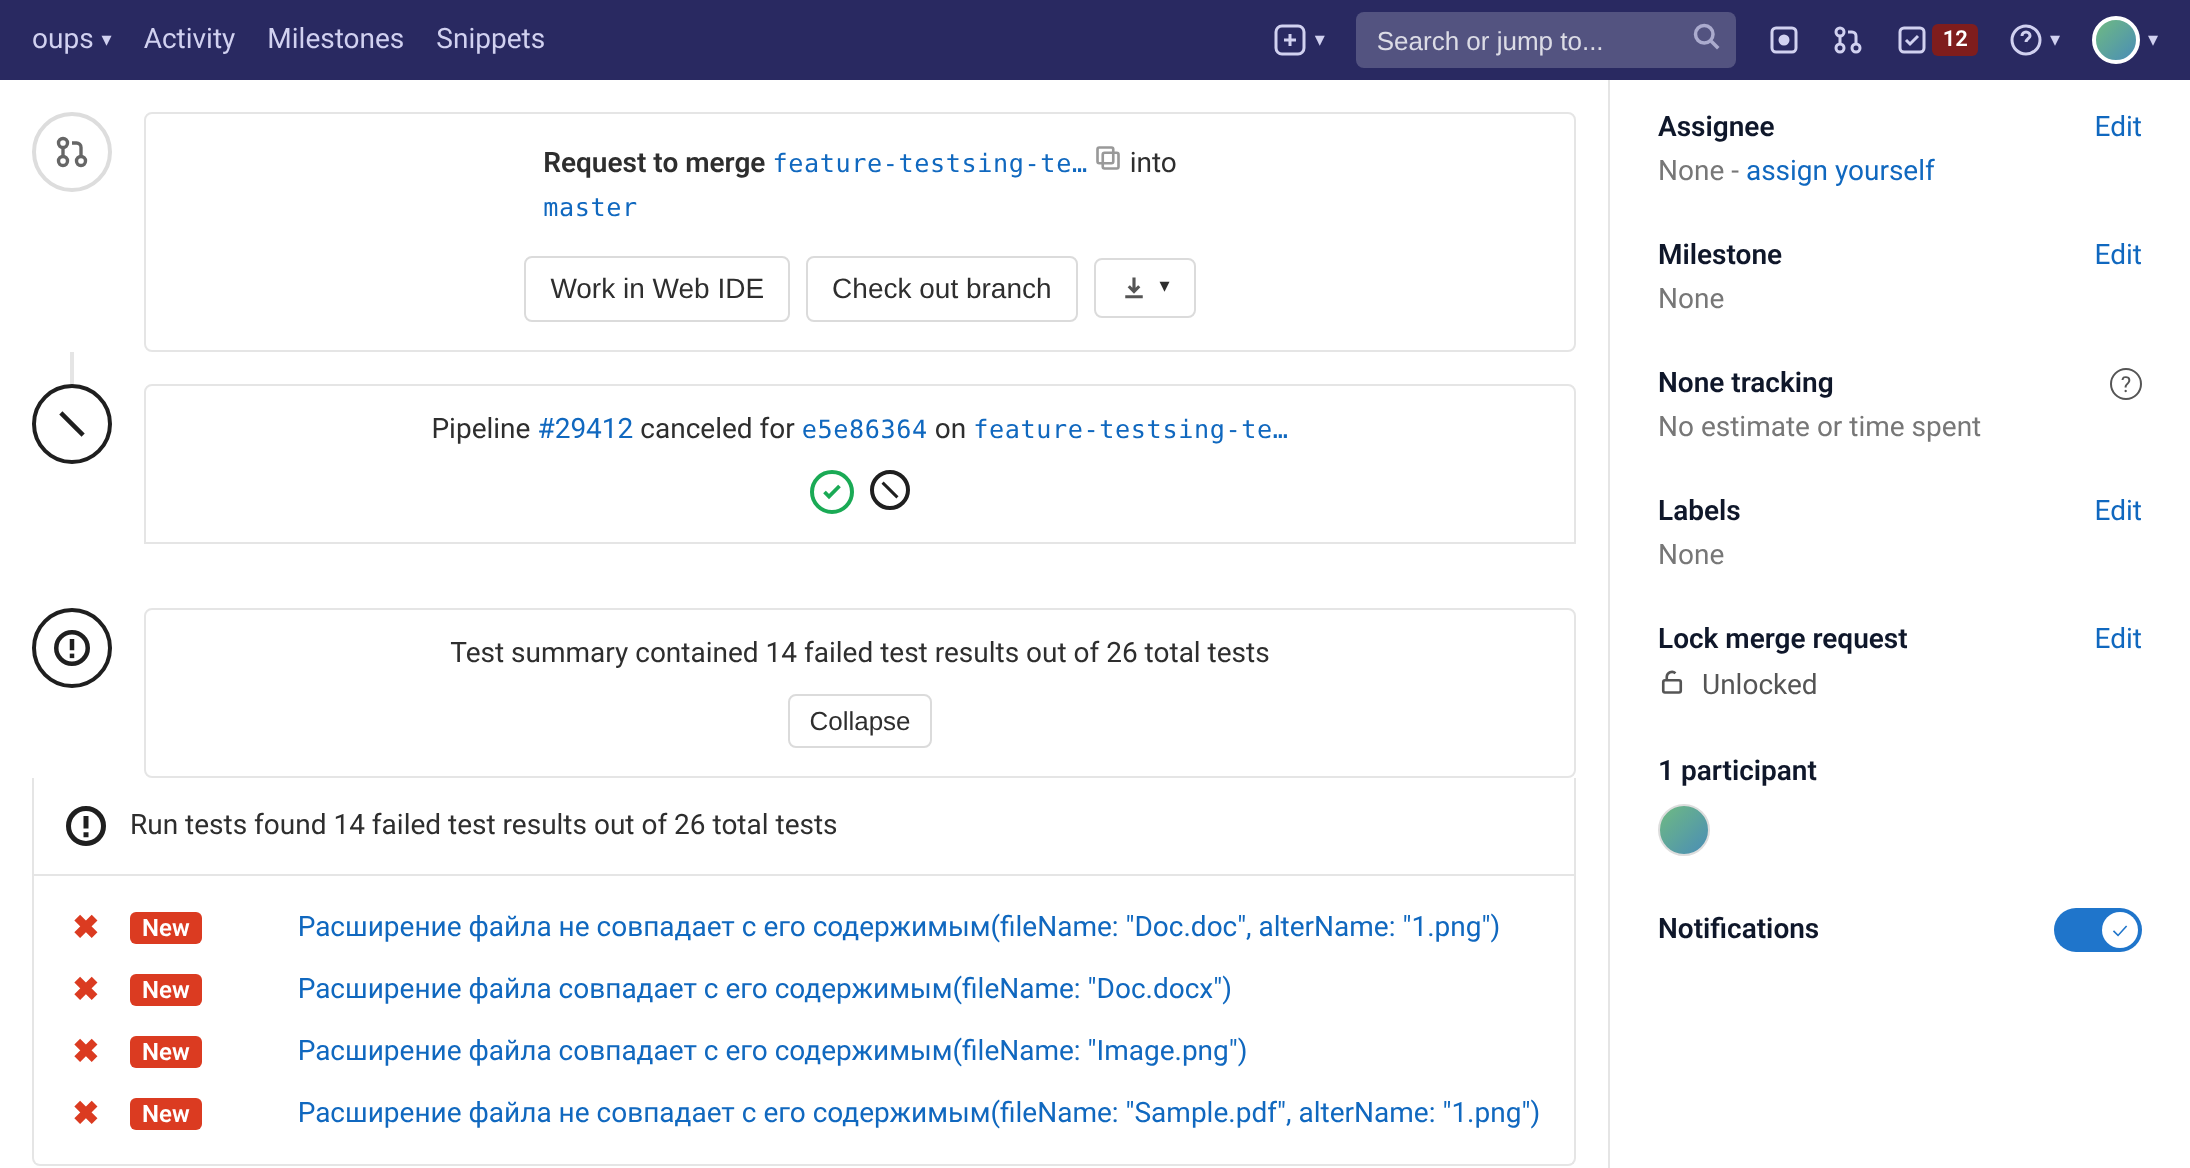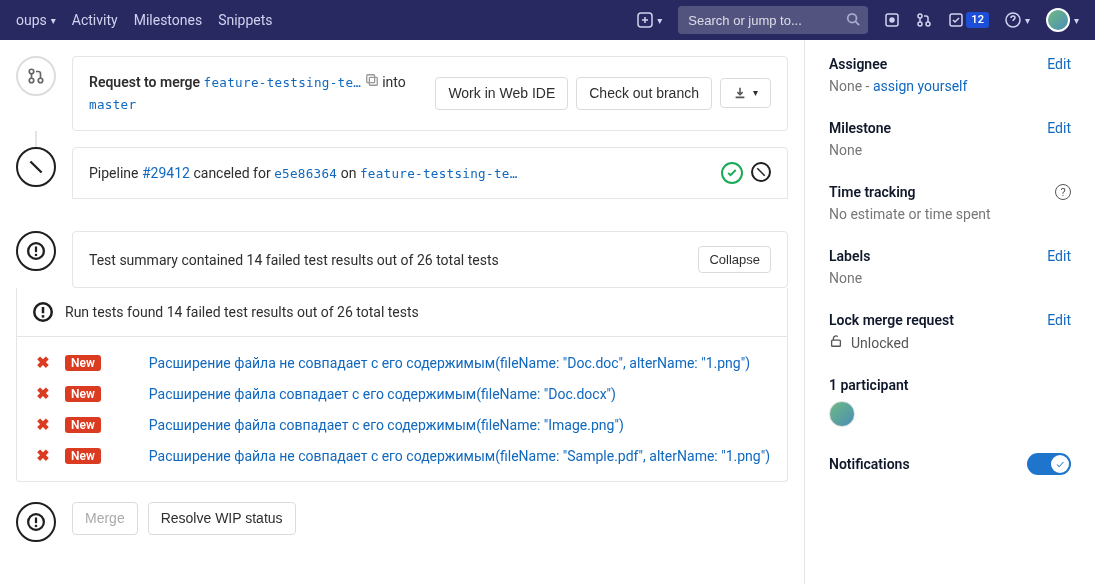--- a/index.html
+++ b/index.html
@@ -43,21 +43,21 @@
     border: none;
     color: #fff;
     font-size: 13px;
     width: 100%;
     outline: none;
   }
   .search-box input::placeholder { color: rgba(255,255,255,0.8); }
   .search-box .si { position: absolute; right: 8px; opacity: 0.7; }
   .nav-iconbtn { position: relative; cursor: pointer; color: #d1d1f0; display: flex; align-items: center; }
   .todo-badge {
-    background: #1d4ed8;
+    background: #7f1d1d;
     color: #fff;
     font-size: 11px;
     font-weight: 600;
     border-radius: 3px;
     padding: 0 5px;
     line-height: 16px;
     margin-left: 2px;
   }
   .avatar-sm {
     width: 24px; height: 24px; border-radius: 50%;
@@ -90,21 +90,21 @@
     margin-left: 19px;
     height: 16px;
   }
 
   .panel {
     border: 1px solid #e5e5e5;
     border-radius: 4px;
     flex: 1;
     padding: 14px 16px;
   }
-  .panel-flex { display:flex; align-items:center; justify-content:space-between; gap:12px; flex-wrap:wrap; }
+  .panel-flex { display:flex; align-items:center; justify-content:space-between; gap:12px; flex-wrap:wrap;flex-direction:column; }
   .merge-text { font-size: 14px; line-height: 1.6; }
   .merge-text .label { font-weight: 600; }
   .link { color: #1068bf; cursor: pointer; }
   .mono { font-family: "GitLab Mono","SFMono-Regular",Menlo,Consolas,monospace; font-size: 90%; letter-spacing: 0.3px; }
 
   .btn {
     background: #fff;
     border: 1px solid #dbdbdb;
     border-radius: 4px;
     padding: 7px 12px;
@@ -485,21 +485,21 @@
     <div class="sb-block">
       <div class="sb-title-row">
         <span class="sb-title">Milestone</span>
         <span class="sb-edit">Edit</span>
       </div>
       <div class="sb-value">None</div>
     </div>
 
     <div class="sb-block">
       <div class="sb-title-row">
-        <span class="sb-title">Time tracking</span>
+        <span class="sb-title">None tracking</span>
         <span class="help-dot">?</span>
       </div>
       <div class="sb-value">No estimate or time spent</div>
     </div>
 
     <div class="sb-block">
       <div class="sb-title-row">
         <span class="sb-title">Labels</span>
         <span class="sb-edit">Edit</span>
       </div>

